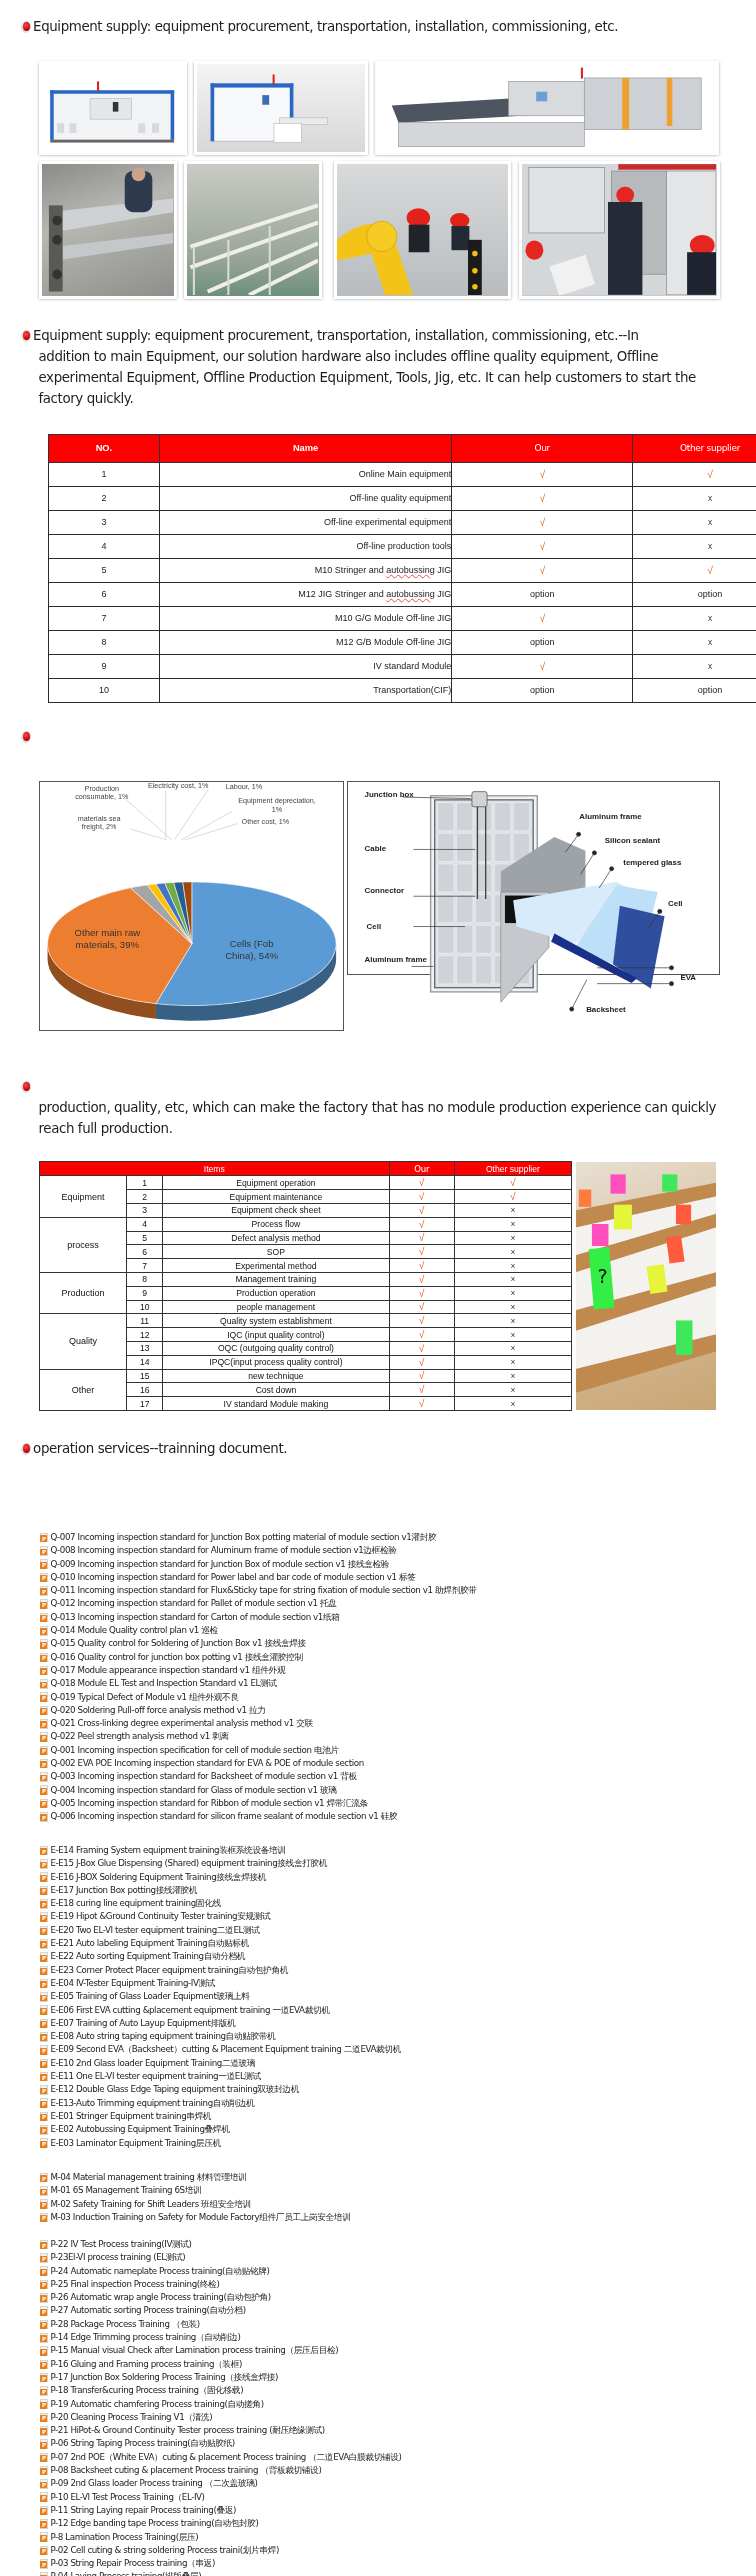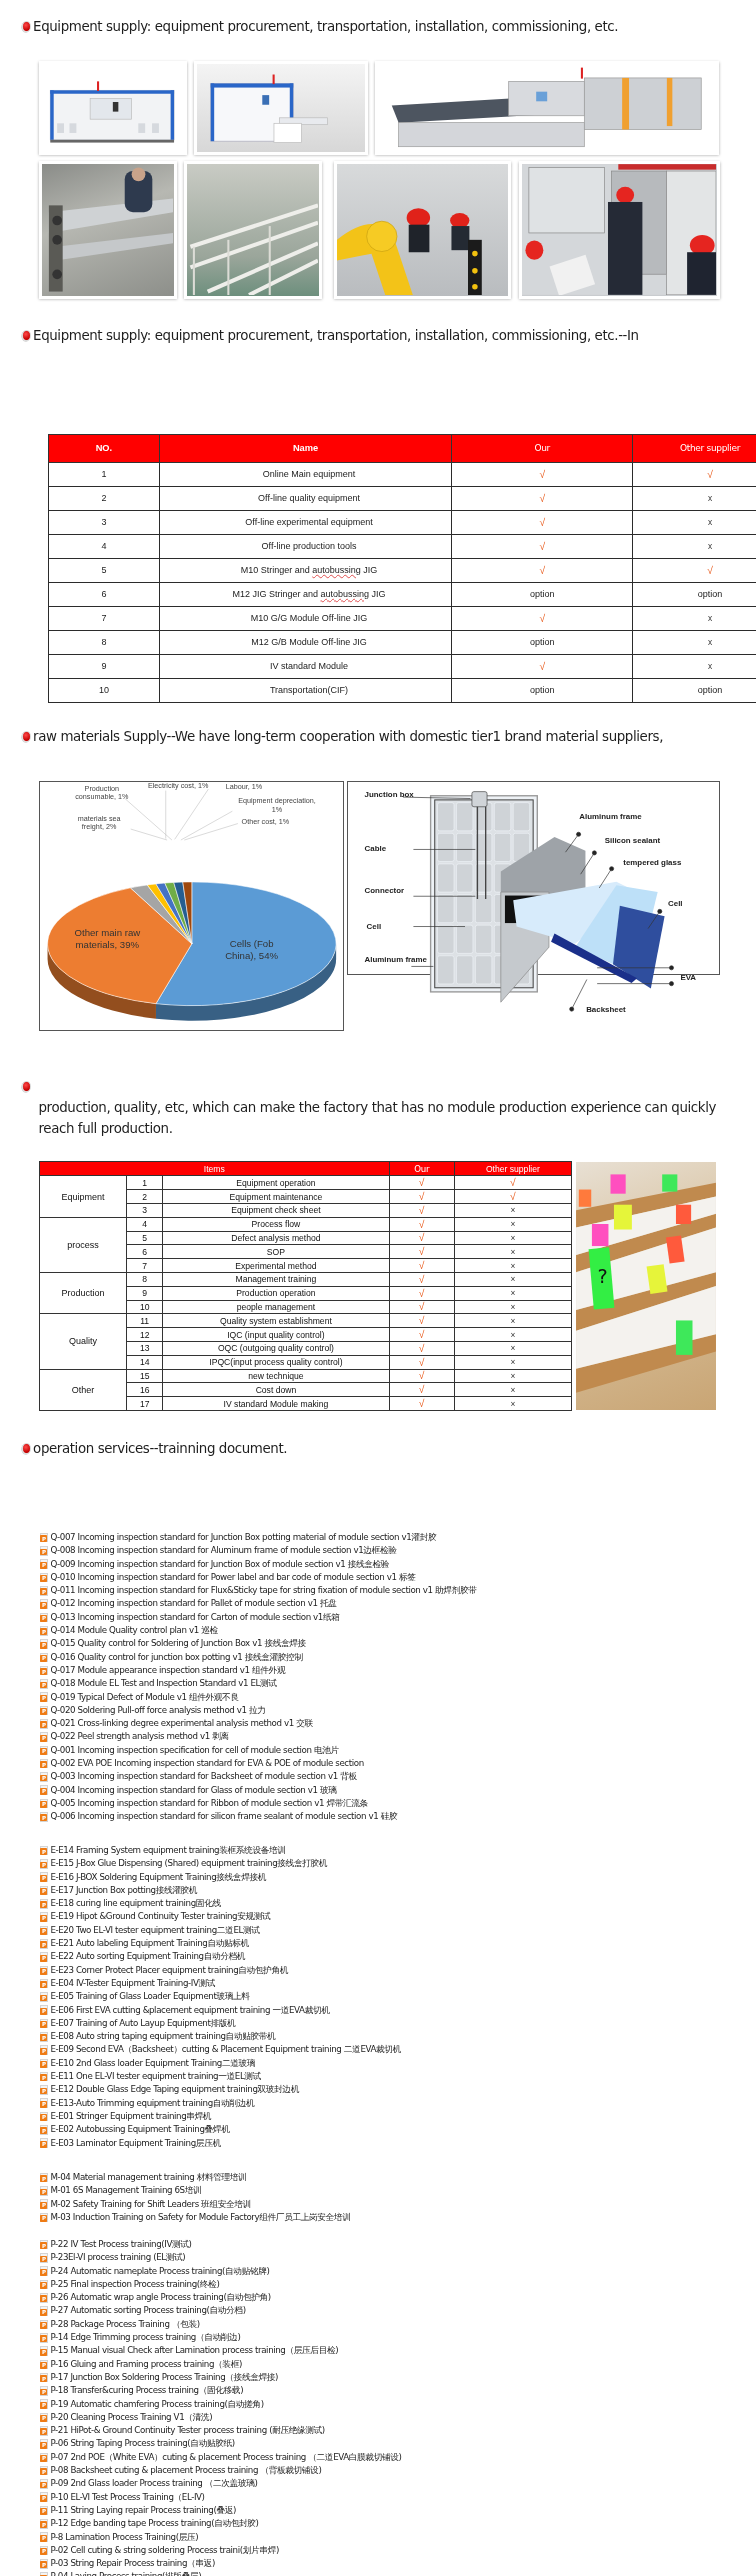--- a/index.html
+++ b/index.html
@@ -12,21 +12,21 @@
 
   
   .photo { position: absolute; background: #fff; box-shadow: 0 0.7px 2.8px rgba(0,0,0,0.35); padding: 3.4px; }
   .photo .inner { width: 100%; height: 100%; position: relative; overflow: hidden; }
 
   
   table.cmp { position: absolute; left: 48px; top: 434px; width: 740px; border-collapse: collapse; font-family: "Liberation Sans", sans-serif; font-size: 9px; }
   table.cmp th { background: #ff0000; color: #fff; font-weight: bold; height: 27.5px; border: 1px solid #333; font-size: 9.3px; }
   table.cmp th.thin { font-weight: normal; font-family: "DejaVu Sans", sans-serif; font-size: 9px; letter-spacing: -0.3px; }
   table.cmp td { height: 24px; border: 1.4px solid #2b2b2b; text-align: center; color: #222; }
-  table.cmp td.name { text-align: center; padding-left: 6.9px; }
+  table.cmp td.name { text-align: right; padding-left: 6.9px; }
   .chk { color: #e8591a; font-size: 10.3px; }
   .cross { color: #333; font-size: 8.3px; }
   .squiggle { text-decoration: underline wavy #e05050; text-decoration-thickness: 0.7px; }
 
   
   .panel { position: absolute; border: 1px solid #555; background: #fff; }
 
   
   table.trn { position: absolute; left: 39px; top: 1161px; width: 533px; border-collapse: collapse; font-family: "Liberation Sans", sans-serif; font-size: 8.6px; }
   table.trn th { background: #ff0000; color: #fff; font-weight: normal; height: 14.4px; border: 1px solid #333; }
@@ -158,20 +158,21 @@
       <ellipse cx="262" cy="118" rx="18" ry="15" fill="#e52520"></ellipse>
       <rect x="240" y="128" width="42" height="62" fill="#1f2430"></rect>
       <ellipse cx="18" cy="125" rx="13" ry="14" fill="#e52520"></ellipse>
       <rect x="45" y="140" width="55" height="45" fill="#f1f1f1" transform="rotate(-18 70 160)"></rect>
     </svg>
   </div>
 </div>
 
 <div class="heading" style="top:325px;">
   <span class="bullet"></span><span>Equipment supply: equipment procurement, transportation, installation, commissioning, etc.--In</span>
+  <span class="indent">addition to main Equipment, our solution hardware also includes offline quality equipment, Offline experimental Equipment, Offline Production Equipment, Tools, Jig, etc. It can help customers to start the factory quickly.</span>
 </div>
 
 <table class="cmp">
   <colgroup>
       <col style="width:103px">
       <col style="width:272px">
       <col style="width:168px">
       <col style="width:144px">
     </colgroup>
   <thead>
@@ -240,21 +241,21 @@
       <tr>
         <td><span>10</span></td>
         <td class="name"><span>Transportation(CIF)</span></td>
         <td><span>option</span></td>
         <td><span>option</span></td>
       </tr>
     </tbody>
 </table>
 
 <div class="heading" style="top:726px;">
-  <span class="bullet"></span><span>raw materials Supply--We have long-term cooperation with domestic tier1 brand material suppliers,</span>
+  <span class="bullet"></span>
 </div>
 
 <div class="panel" style="left:39px;top:781px;width:305px;height:250px;">
   <svg id="pie-svg" width="303" height="248" viewBox="0 0 441 360">
       <path d="M431,235 A210,90 0 0 1 168.77512369538044,322.17248450157683 L168.77512369538044,344.17248450157683 A210,90 0 0 0 431,257 Z" fill="rgb(56,96,132)"></path>
       <path d="M168.77512369538044,322.17248450157683 A210,90 0 0 1 11,235 L11,257 A210,90 0 0 0 168.77512369538044,344.17248450157683 Z" fill="rgb(147,78,30)"></path>
       <path d="M221,235 L221,145 A210,90 0 1 1 168.77512369538044,322.17248450157683 Z" fill="#5b9bd5" stroke="#fff" stroke-width="0.8"></path>
       <path d="M221,235 L168.77512369538044,322.17248450157683 A210,90 0 0 1 131.58634877133483,153.56556527805822 Z" fill="#ed7d31" stroke="#fff" stroke-width="0.8"></path>
       <path d="M221,235 L131.58634877133483,153.56556527805822 A210,90 0 0 1 156.1064311812612,149.40491353343617 Z" fill="#a5a5a5" stroke="#fff" stroke-width="0.8"></path>
       <path d="M221,235 L156.1064311812612,149.40491353343617 A210,90 0 0 1 168.77512369538056,147.8275154984232 Z" fill="#ffc000" stroke="#fff" stroke-width="0.8"></path>

